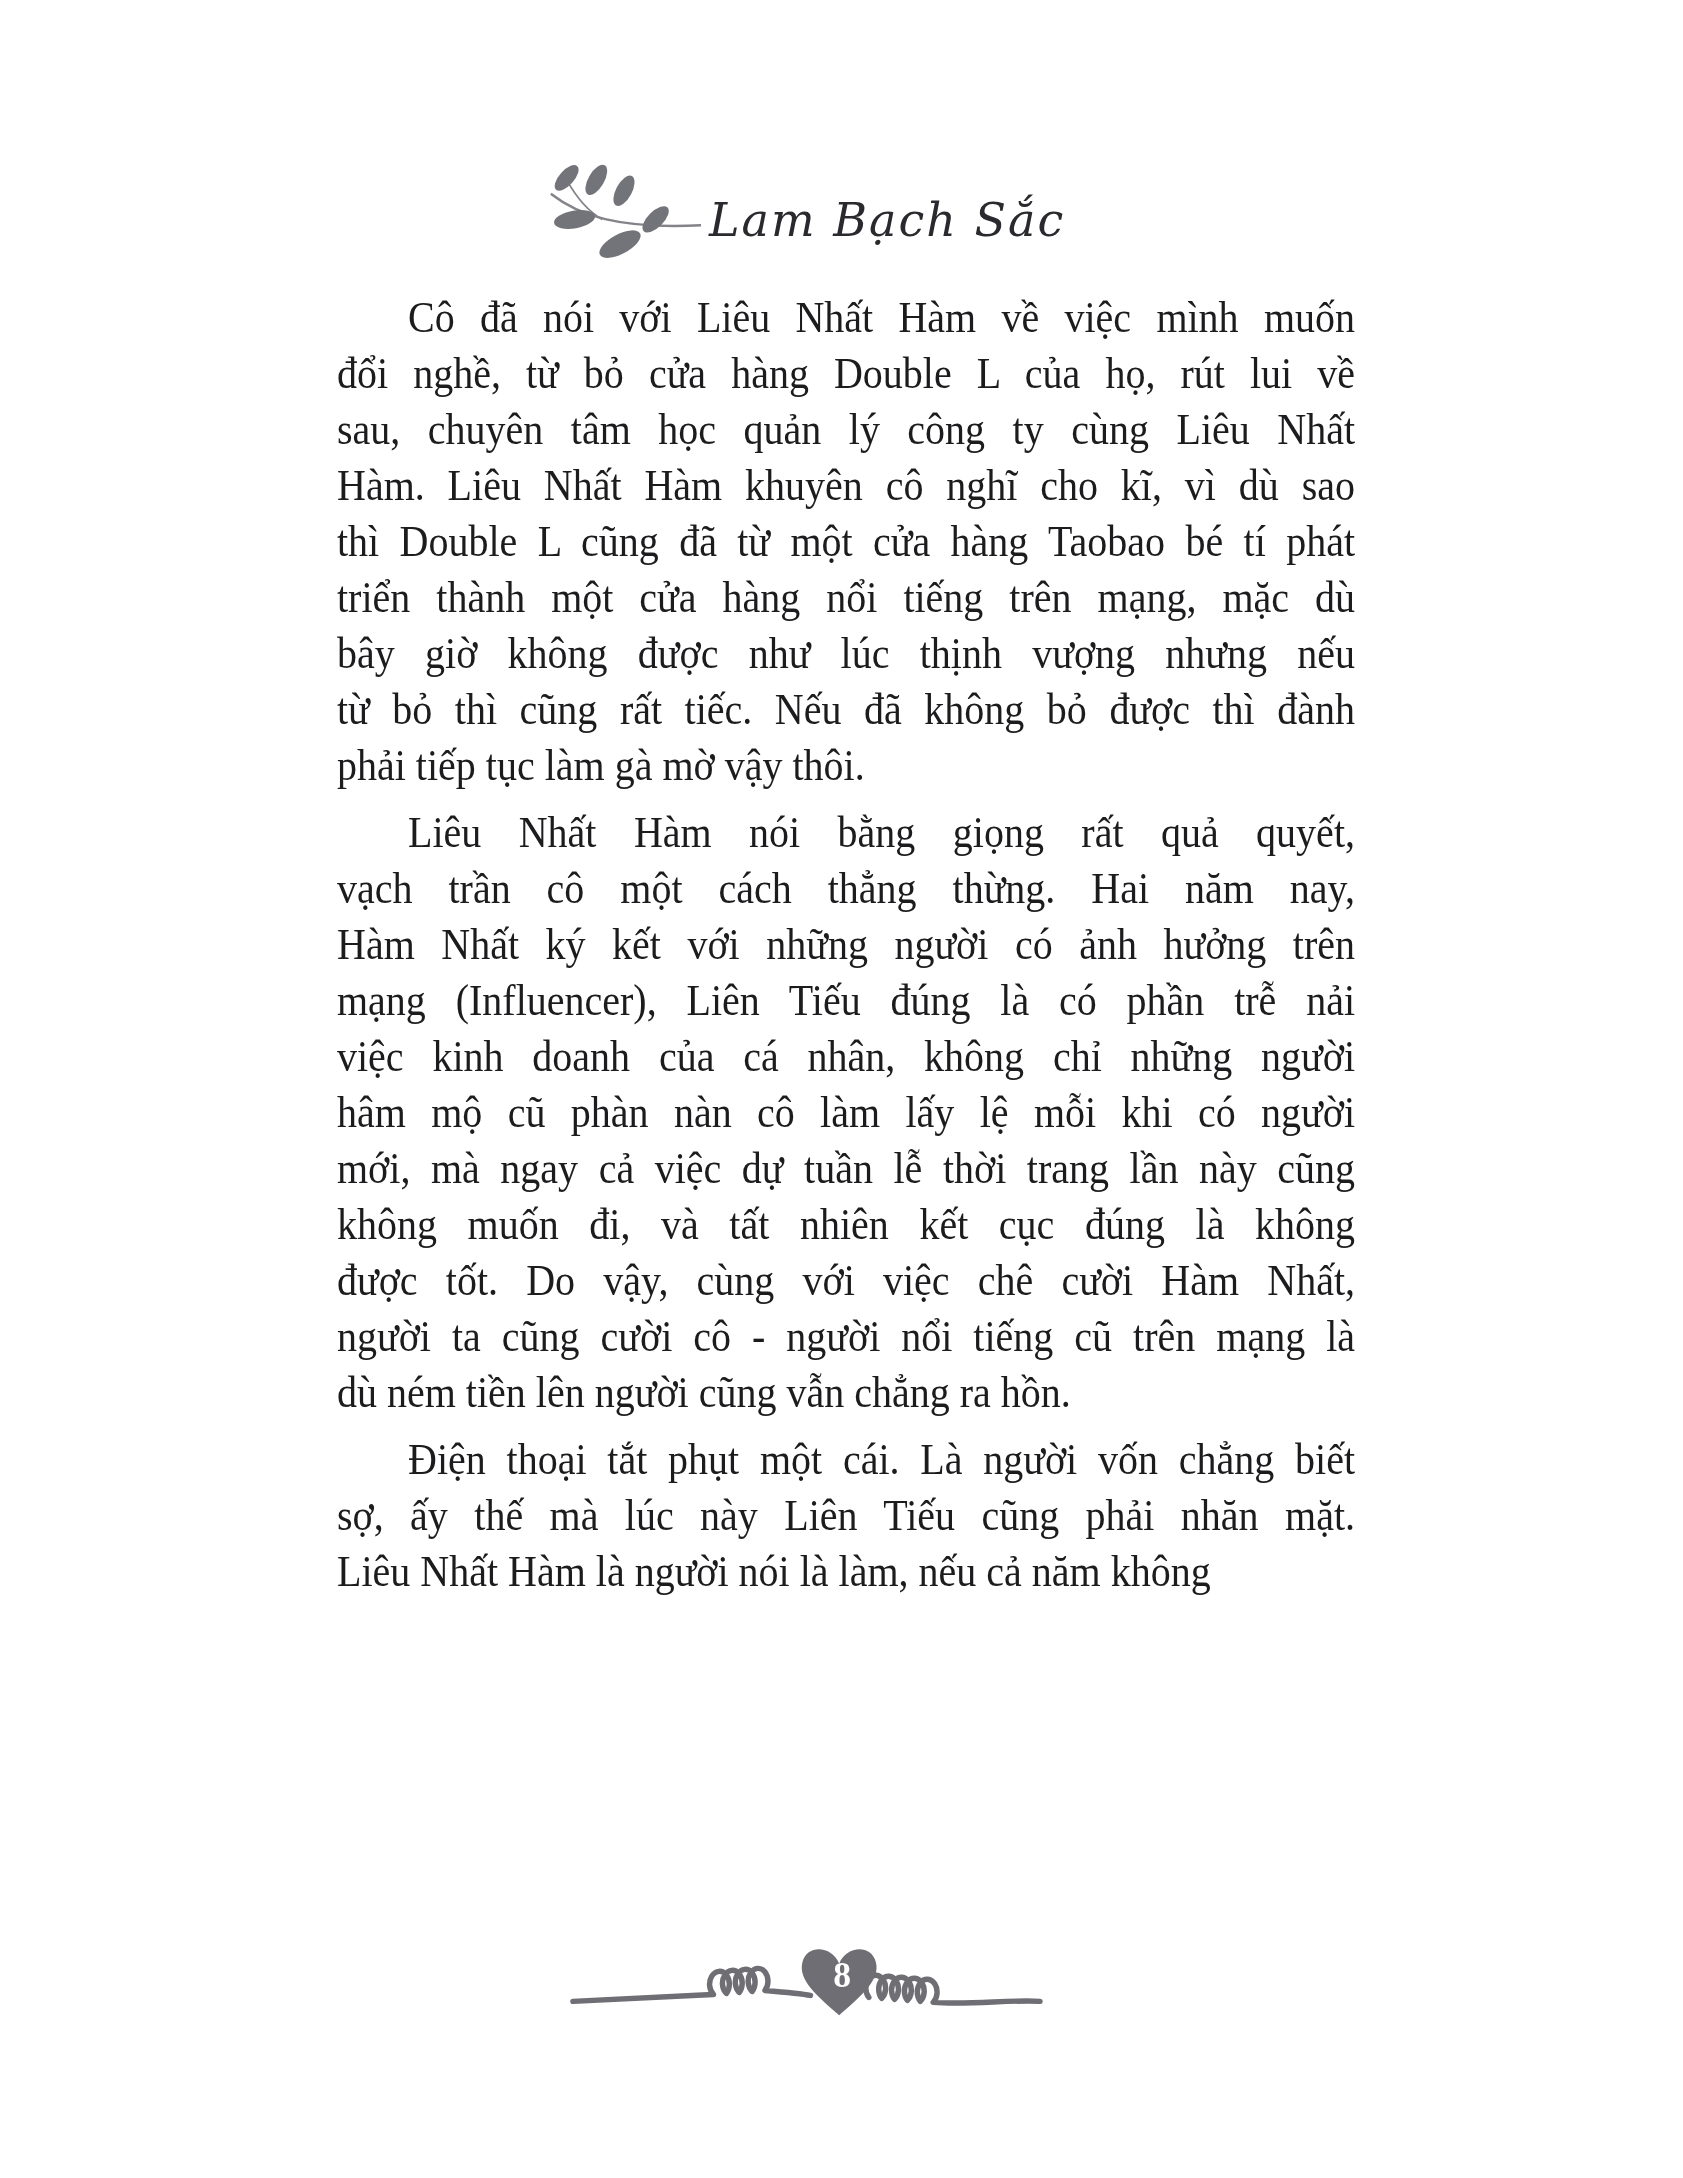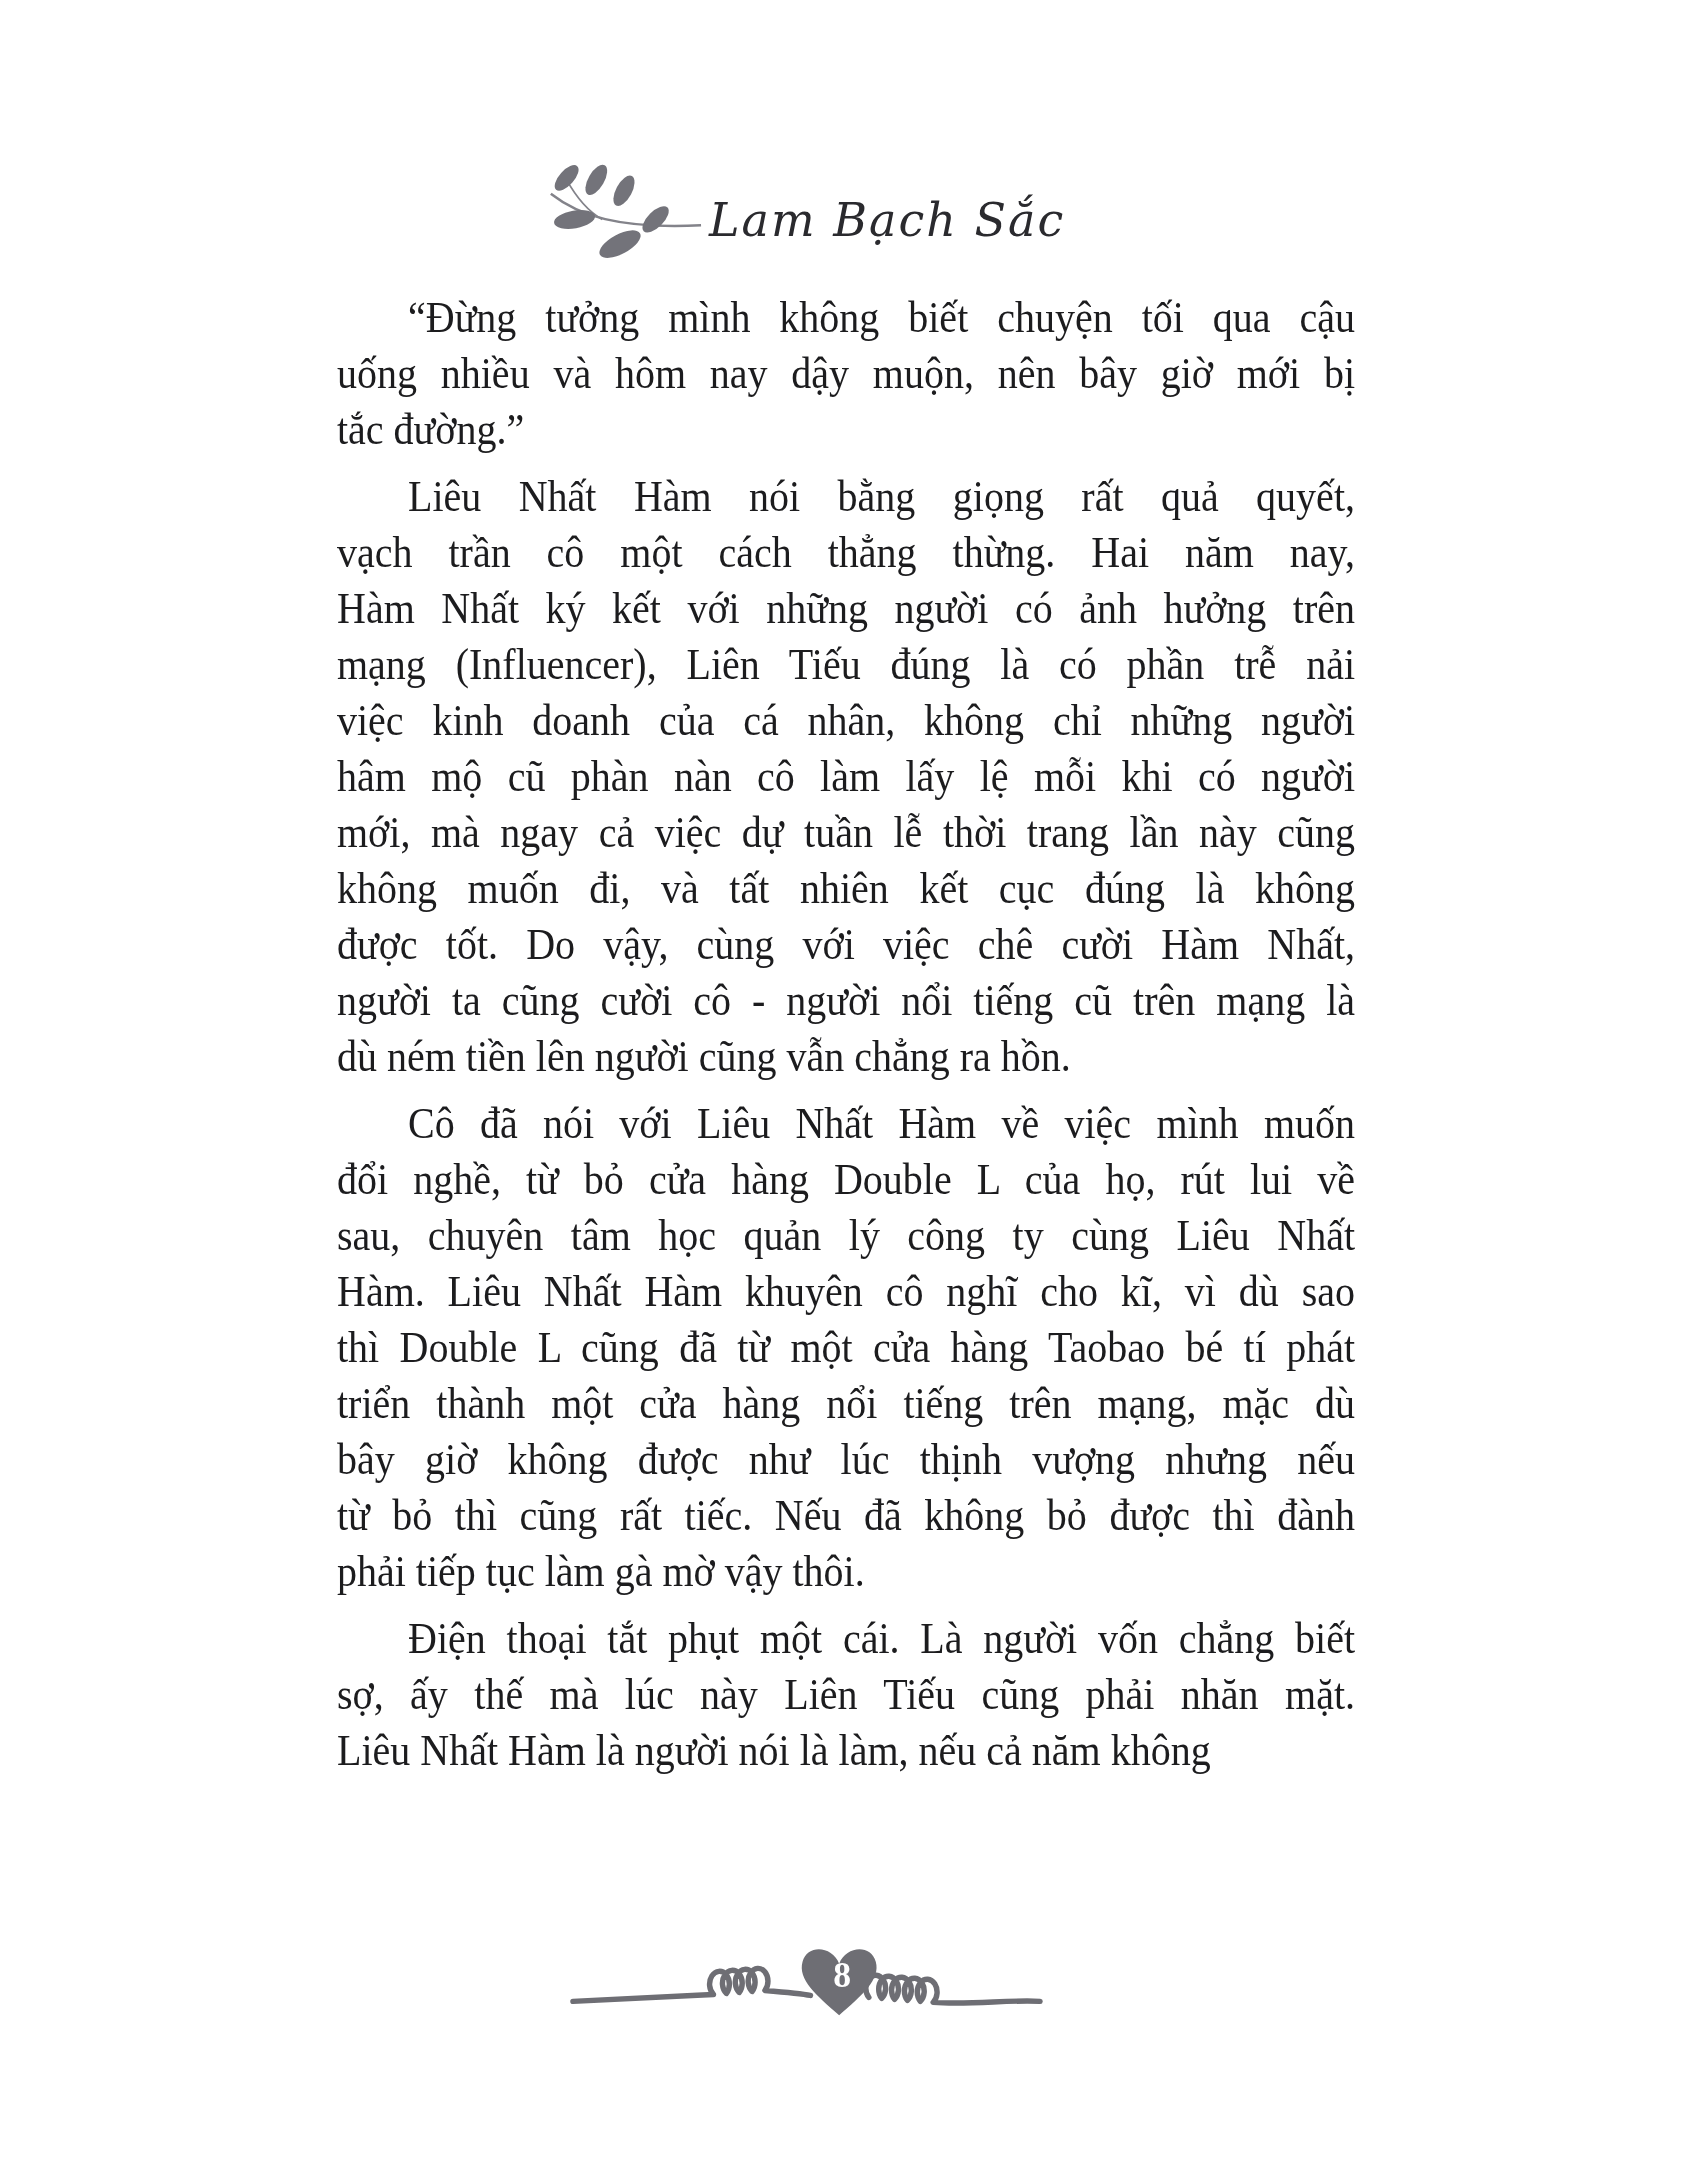--- a/index.html
+++ b/index.html
@@ -97,47 +97,42 @@
         <ellipse cx="38" cy="62" rx="21" ry="9" transform="rotate(-10 38 62)"></ellipse>
         <ellipse cx="84" cy="87" rx="23" ry="10" transform="rotate(-28 84 87)"></ellipse>
         <ellipse cx="120" cy="62" rx="17" ry="8" transform="rotate(-45 120 62)"></ellipse>
       </g>
     </svg>
     <div class="author-name">Lam Bạch Sắc</div>
   </div>
 
   <main class="page-body">
       <div class="para">
-        <div class="line first">“Đừng tưởng mình không biết chuyện tối qua cậu</div>
-        <div class="line">uống nhiều và hôm nay dậy muộn, nên bây giờ mới bị</div>
-        <div class="line last">tắc đường.”</div>
+        <div class="line first">Cô đã nói với Liêu Nhất Hàm về việc mình muốn</div>
+        <div class="line">đổi nghề, từ bỏ cửa hàng Double L của họ, rút lui về</div>
+        <div class="line">sau, chuyên tâm học quản lý công ty cùng Liêu Nhất</div>
+        <div class="line">Hàm. Liêu Nhất Hàm khuyên cô nghĩ cho kĩ, vì dù sao</div>
+        <div class="line">thì Double L cũng đã từ một cửa hàng Taobao bé tí phát</div>
+        <div class="line">triển thành một cửa hàng nổi tiếng trên mạng, mặc dù</div>
+        <div class="line">bây giờ không được như lúc thịnh vượng nhưng nếu</div>
+        <div class="line">từ bỏ thì cũng rất tiếc. Nếu đã không bỏ được thì đành</div>
+        <div class="line last">phải tiếp tục làm gà mờ vậy thôi.</div>
       </div>
       <div class="para">
         <div class="line first">Liêu Nhất Hàm nói bằng giọng rất quả quyết,</div>
         <div class="line">vạch trần cô một cách thẳng thừng. Hai năm nay,</div>
         <div class="line">Hàm Nhất ký kết với những người có ảnh hưởng trên</div>
         <div class="line">mạng (Influencer), Liên Tiếu đúng là có phần trễ nải</div>
         <div class="line">việc kinh doanh của cá nhân, không chỉ những người</div>
         <div class="line">hâm mộ cũ phàn nàn cô làm lấy lệ mỗi khi có người</div>
         <div class="line">mới, mà ngay cả việc dự tuần lễ thời trang lần này cũng</div>
         <div class="line">không muốn đi, và tất nhiên kết cục đúng là không</div>
         <div class="line">được tốt. Do vậy, cùng với việc chê cười Hàm Nhất,</div>
         <div class="line">người ta cũng cười cô - người nổi tiếng cũ trên mạng là</div>
         <div class="line last">dù ném tiền lên người cũng vẫn chẳng ra hồn.</div>
-      </div>
-      <div class="para">
-        <div class="line first">Cô đã nói với Liêu Nhất Hàm về việc mình muốn</div>
-        <div class="line">đổi nghề, từ bỏ cửa hàng Double L của họ, rút lui về</div>
-        <div class="line">sau, chuyên tâm học quản lý công ty cùng Liêu Nhất</div>
-        <div class="line">Hàm. Liêu Nhất Hàm khuyên cô nghĩ cho kĩ, vì dù sao</div>
-        <div class="line">thì Double L cũng đã từ một cửa hàng Taobao bé tí phát</div>
-        <div class="line">triển thành một cửa hàng nổi tiếng trên mạng, mặc dù</div>
-        <div class="line">bây giờ không được như lúc thịnh vượng nhưng nếu</div>
-        <div class="line">từ bỏ thì cũng rất tiếc. Nếu đã không bỏ được thì đành</div>
-        <div class="line last">phải tiếp tục làm gà mờ vậy thôi.</div>
       </div>
       <div class="para">
         <div class="line first">Điện thoại tắt phụt một cái. Là người vốn chẳng biết</div>
         <div class="line">sợ, ấy thế mà lúc này Liên Tiếu cũng phải nhăn mặt.</div>
         <div class="line last">Liêu Nhất Hàm là người nói là làm, nếu cả năm không</div>
       </div>
     </main>
 
   <div class="page-footer">
     <svg class="footer-svg" viewBox="0 0 480 104" aria-hidden="true">

